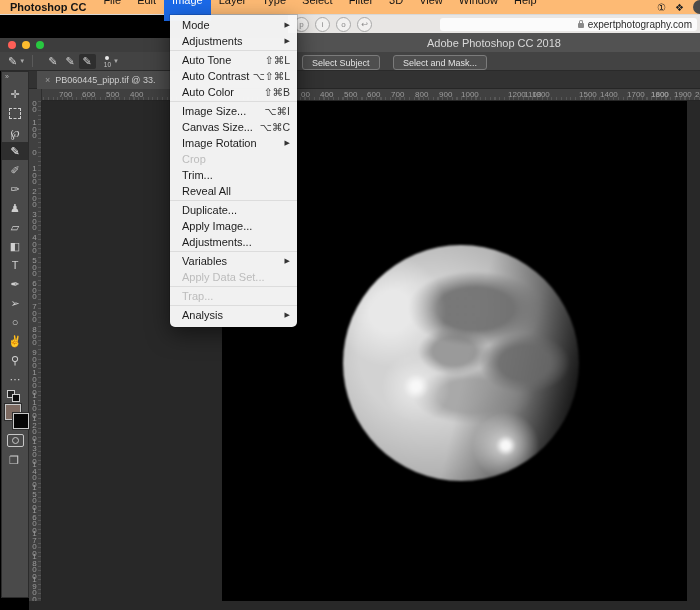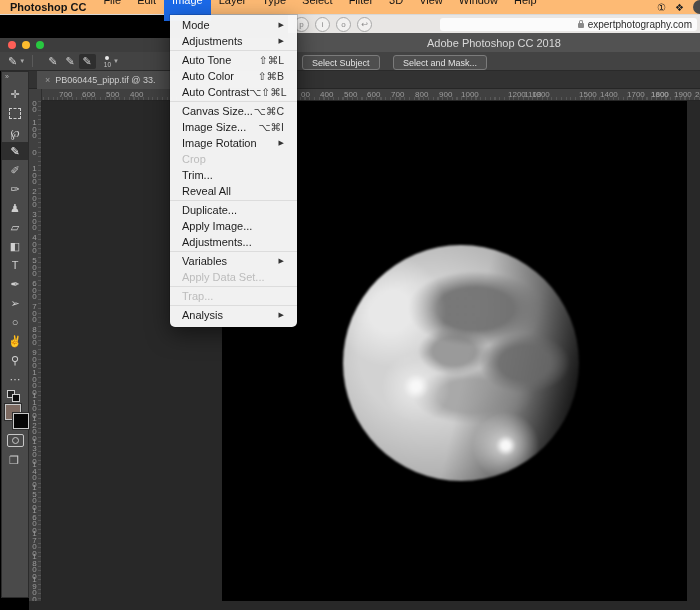--- a/index.html
+++ b/index.html
@@ -95,21 +95,21 @@
   .fg{position:absolute;left:0;top:0;width:14px;height:14px;border:1px solid #c9c9c9;box-shadow:0 0 0 1px #2e2e2e}
   .bg{position:absolute;left:8px;top:9px;width:14px;height:14px;background:#050505;border:1px solid #c9c9c9;box-shadow:0 0 0 1px #2e2e2e}
   .qmask{position:absolute;left:5px;width:15px;height:11px;border:1px solid #c6c6c6;border-radius:2px}
   .qmask:before{content:"";position:absolute;left:4px;top:2px;width:5px;height:5px;border:1px solid #c6c6c6;border-radius:50%}
   .smode{position:absolute;left:7px;font-size:11px;color:#cfcfcf}
 
   
   .dropdown{left:170px;top:15px;width:127px;background:rgba(246,246,246,.98);border-radius:0 0 5px 5px;
             box-shadow:0 7px 22px rgba(0,0,0,.5),0 0 0 1px rgba(0,0,0,.14);z-index:60;padding:2px 0 4px}
   .mi{height:16px;line-height:16px;font-size:11px;color:#1c1c1c;display:flex;align-items:center;
-      padding:0 13px 0 12px;box-sizing:border-box}
+      padding:0 7px 0 12px;box-sizing:border-box}
   .mi .lab{flex:1;white-space:nowrap}
   .mi .sc{color:#333;white-space:nowrap;font-size:10.5px}
   .mi .sub{font-size:7px;color:#333}
   .mi.dis{color:#bcbcbc}
   .msep{height:1px;background:#dcdcdc;margin:1px 0}
 </style>
 </head>
 <body>
 
 <div class="abs menubar">
@@ -331,37 +331,37 @@
     <div class="mi">
       <span class="lab">Adjustments</span>
       <span class="sub">▶</span>
     </div>
     <div class="msep"></div>
     <div class="mi">
       <span class="lab">Auto Tone</span>
       <span class="sc">⇧⌘L</span>
     </div>
     <div class="mi">
+      <span class="lab">Auto Contrast</span>
+      <span class="sc">⌥⇧⌘L</span>
+    </div>
+    <div class="mi">
       <span class="lab">Auto Color</span>
       <span class="sc">⇧⌘B</span>
     </div>
-    <div class="mi">
-      <span class="lab">Auto Contrast</span>
-      <span class="sc">⌥⇧⌘L</span>
-    </div>
-    <div class="msep"></div>
+    <div class="msep"></div>
+    <div class="mi">
+      <span class="lab">Image Size...</span>
+      <span class="sc">⌥⌘I</span>
+    </div>
     <div class="mi">
       <span class="lab">Canvas Size...</span>
       <span class="sc">⌥⌘C</span>
     </div>
     <div class="mi">
-      <span class="lab">Image Size...</span>
-      <span class="sc">⌥⌘I</span>
-    </div>
-    <div class="mi">
       <span class="lab">Image Rotation</span>
       <span class="sub">▶</span>
     </div>
     <div class="mi dis">
       <span class="lab">Crop</span>
     </div>
     <div class="mi">
       <span class="lab">Trim...</span>
     </div>
     <div class="mi">

